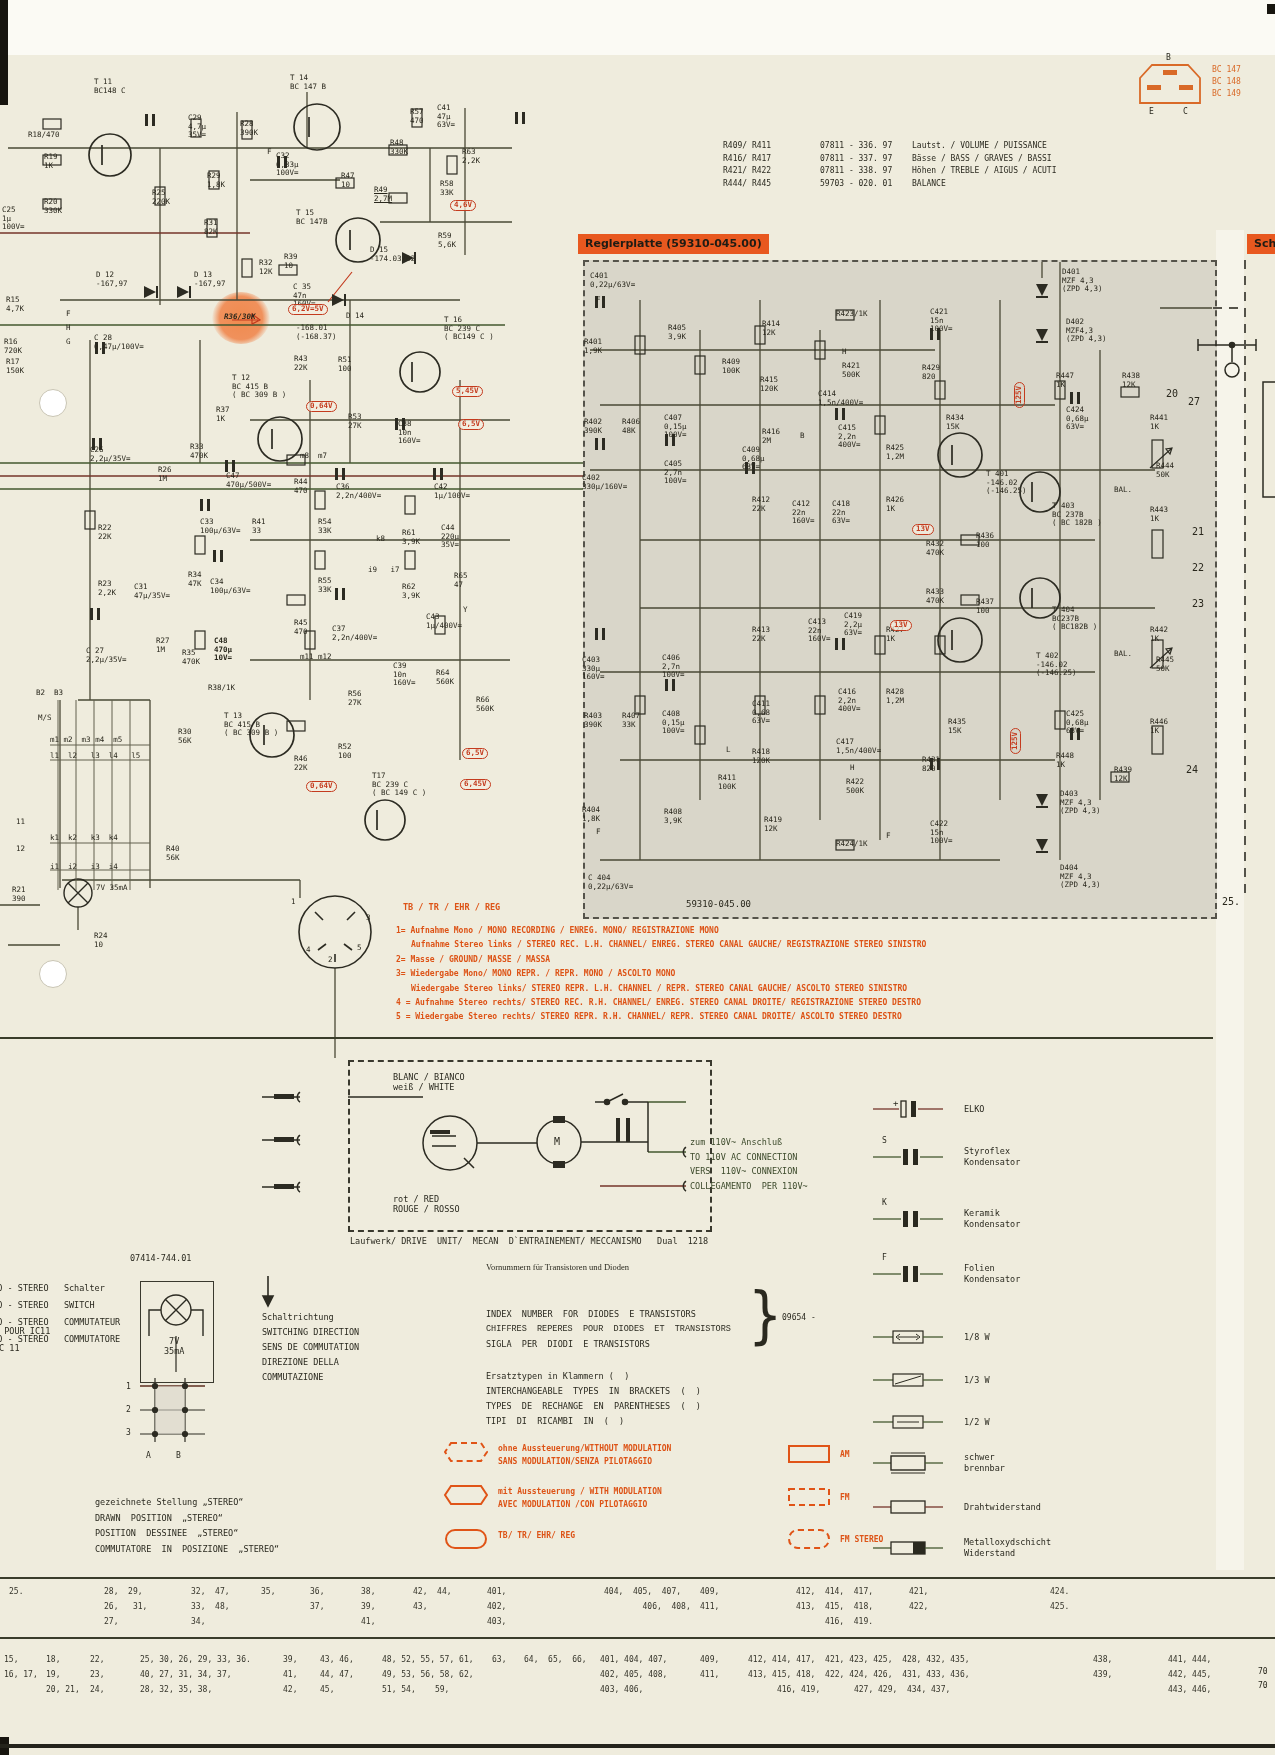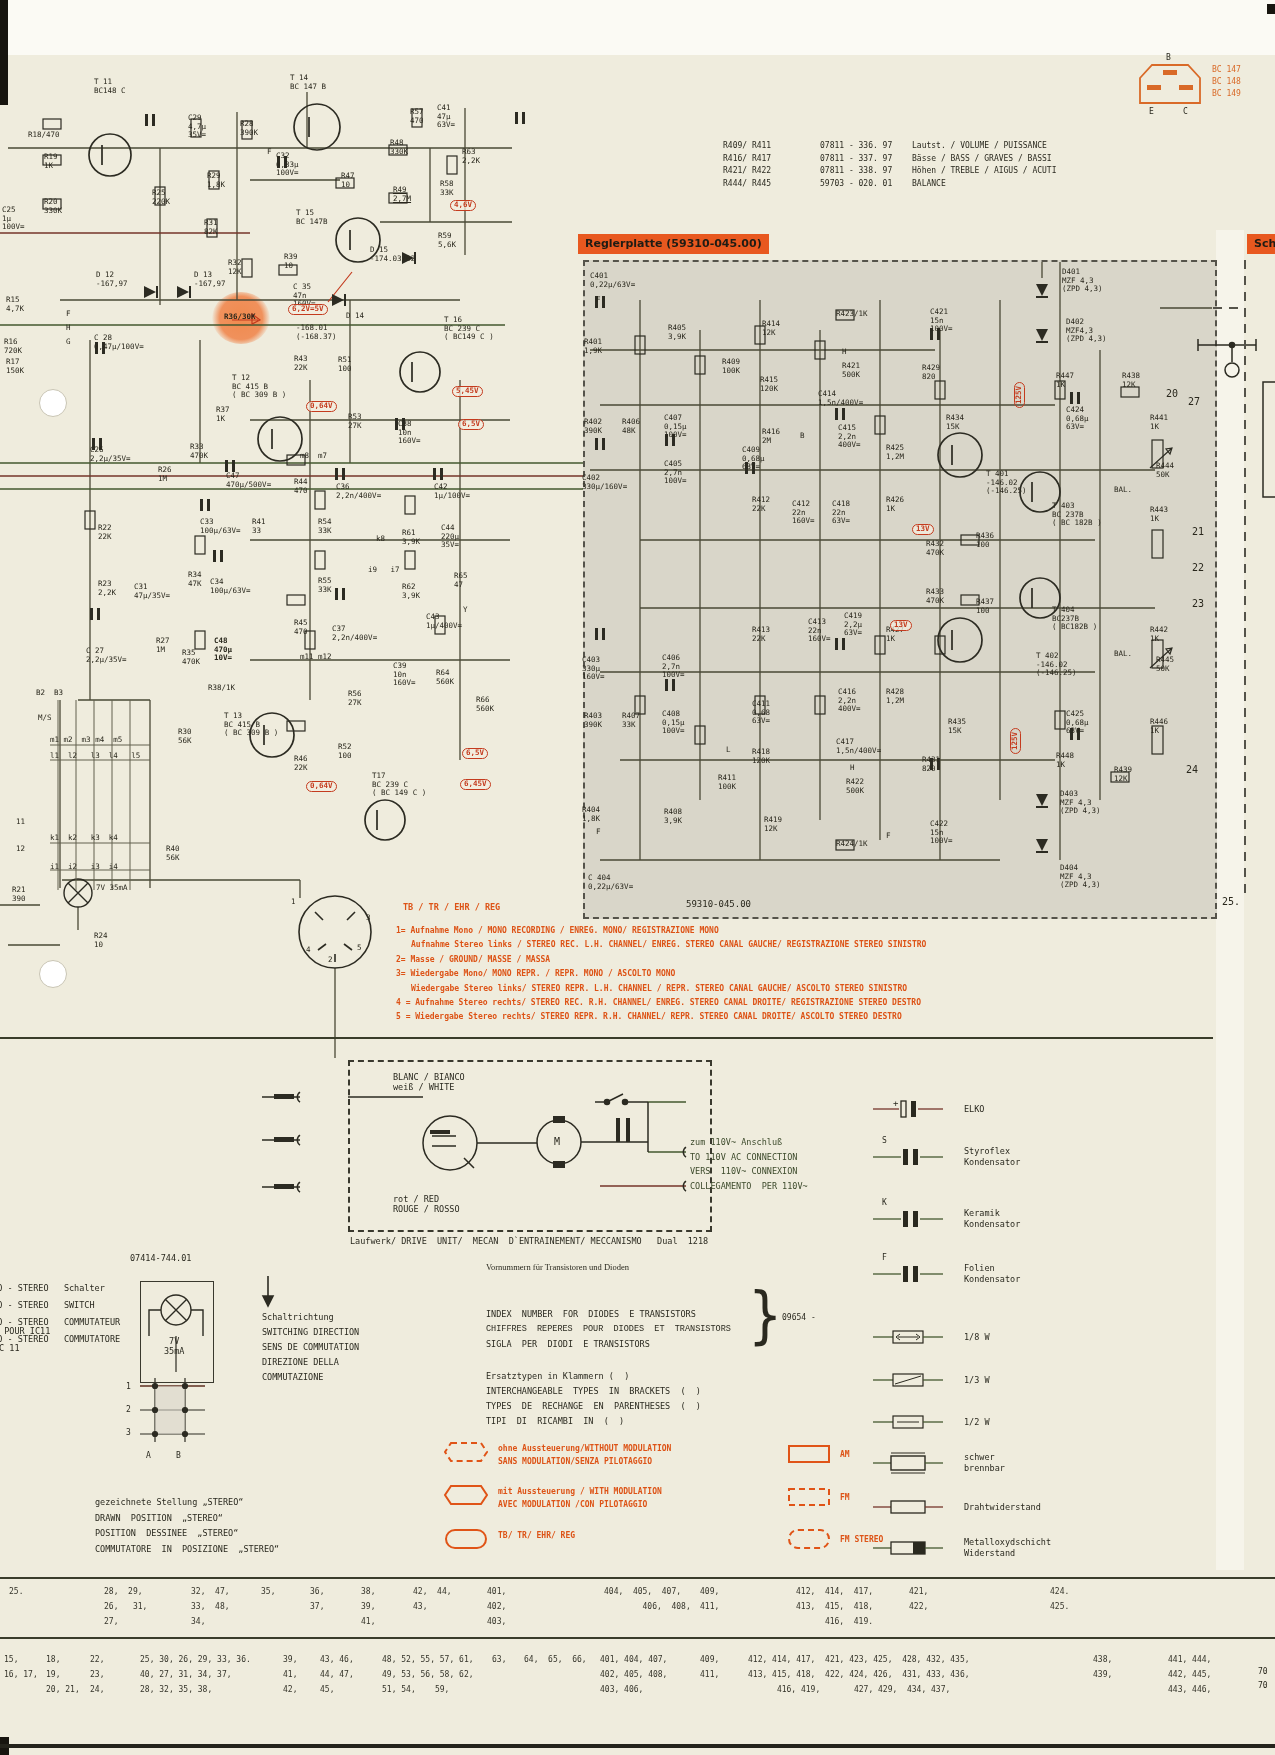--- a/index.html
+++ b/index.html
@@ -326,46 +326,46 @@
 BC 147 B</div>
       <div class="lbl" style="left: 341px; top: 172px;">R47
 10</div>
       <div class="lbl" style="left: 390px; top: 139px;">R48
 330K</div>
       <div class="lbl" style="left: 410px; top: 108px;">R57
 470</div>
       <div class="lbl" style="left: 437px; top: 104px;">C41
 47μ
 63V=</div>
-      <div class="lbl" style="left: 393px; top: 186px; text-decoration: underline;">R49
+      <div class="lbl" style="left: 374px; top: 186px; text-decoration: underline;">R49
 2,7M</div>
       <div class="lbl" style="left: 440px; top: 180px;">R58
 33K</div>
       <div class="lbl" style="left: 462px; top: 148px;">R63
 2,2K</div>
       <div class="lbl" style="left: 296px; top: 209px;">T 15
 BC 147B</div>
       <div class="lbl" style="left: 204px; top: 219px;">R31
 82K</div>
       <div class="lbl" style="left: 284px; top: 253px;">R39
 10</div>
       <div class="lbl" style="left: 370px; top: 246px;">D 15
 -174.03/02</div>
       <div class="lbl" style="left: 438px; top: 232px;">R59
 5,6K</div>
-      <div class="lbl" style="left: 228px; top: 259px;">R32
+      <div class="lbl" style="left: 239px; top: 259px; padding-left: 20px;">R32
 12K</div>
       <div class="lbl" style="left: 96px; top: 271px;">D 12
 -167,97</div>
       <div class="lbl" style="left: 194px; top: 271px;">D 13
 -167,97</div>
       <div class="lbl" style="left: 293px; top: 283px;">C 35
 47n
 160V=</div>
-      <div class="lbl hl" style="left: 224px; top: 313px;">R36/30K</div>
+      <div class="lbl hl" style="left: 224px; top: 313px; font-style: italic;">R36/30K</div>
       <div class="lbl" style="left: 346px; top: 312px;">D 14</div>
       <div class="lbl" style="left: 296px; top: 324px;">-168.01
 (-168.37)</div>
       <div class="lbl" style="left: 6px; top: 296px;">R15
 4,7K</div>
       <div class="lbl" style="left: 66px; top: 310px;">F</div>
       <div class="lbl" style="left: 66px; top: 324px;">H</div>
       <div class="lbl" style="left: 66px; top: 338px;">G</div>
       <div class="lbl" style="left: 94px; top: 334px;">C 28
 0,47μ/100V=</div>

